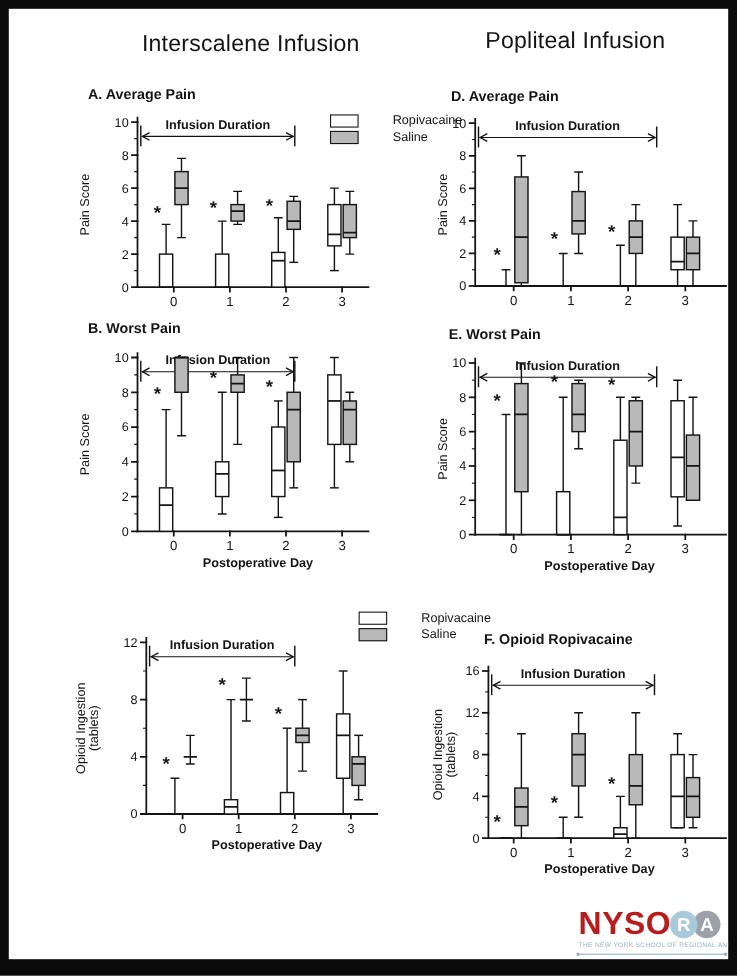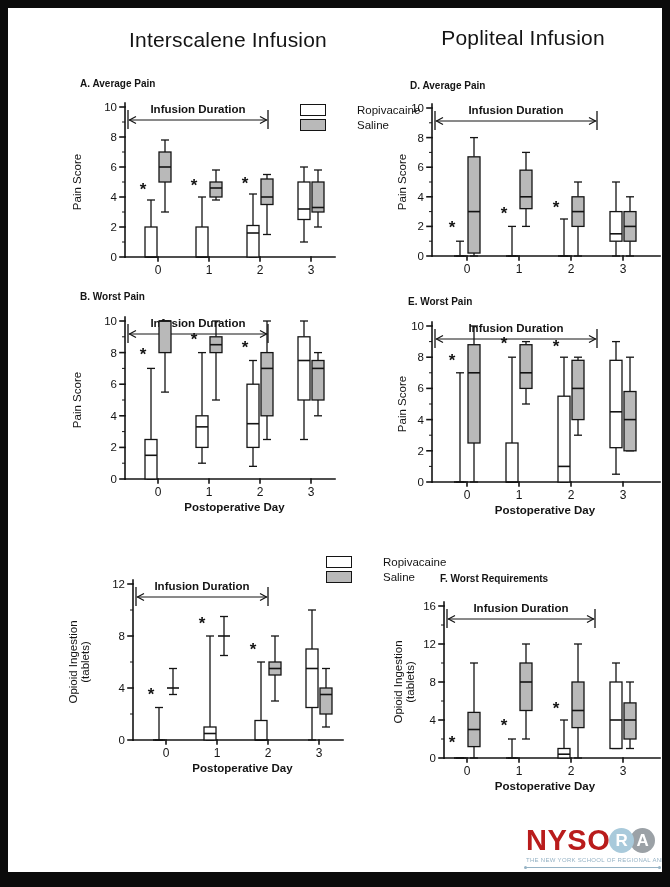--- a/index.html
+++ b/index.html
@@ -5,21 +5,21 @@
   html,body{margin:0;padding:0;}
   body{
     width:670px;height:887px;position:relative;background:#0b0b0b;
     font-family:"Liberation Sans",sans-serif;color:#141414;
   }
   .sheet{position:absolute;left:8px;top:8px;width:654px;height:864px;background:#ffffff;overflow:hidden;}
   .col-title{position:absolute;text-align:center;font-size:21px;font-weight:500;letter-spacing:.2px;}
   #title-left{left:60px;top:20px;width:320px;}
   #title-right{left:390px;top:18px;width:250px;}
   .panel{position:absolute;}
-  .panel-label{font-size:10px;font-weight:bold;margin-bottom:2px;white-space:nowrap;}
+  .panel-label{font-size:13px;font-weight:bold;margin-bottom:2px;white-space:nowrap;}
   #panel-A{left:60px;top:70px;}  #panel-A .panel-label{margin-left:12px;}
   #panel-B{left:60px;top:283px;} #panel-B .panel-label{margin-left:12px;}
   #panel-C{left:60px;top:553px;} #panel-C .panel-label{margin-left:27px;}
   #panel-D{left:385px;top:72px;} #panel-D .panel-label{margin-left:17px;}
   #panel-E{left:385px;top:288px;}#panel-E .panel-label{margin-left:15px;}
   #panel-F{left:385px;top:565px;}#panel-F .panel-label{margin-left:47px;}
   svg.plot{display:block;overflow:visible;}
   svg.plot text{fill:#141414;font-family:"Liberation Sans",sans-serif;}
   .legend{position:absolute;}
   #legend-1{left:292px;top:96px;}
@@ -584,21 +584,21 @@
           <line x1="233" y1="48.19999999999999" x2="241" y2="48.19999999999999" stroke="#141414" stroke-width="1.3"></line>
           <line x1="233" y1="141.8" x2="241" y2="141.8" stroke="#141414" stroke-width="1.3"></line>
           <rect x="231" y="82.52000000000001" width="12" height="59.28" fill="#b9b9b9" stroke="#141414" stroke-width="1.3"></rect>
           <line x1="231" y1="110.6" x2="243" y2="110.6" stroke="#141414" stroke-width="1.6"></line>
         </g>
         <text x="152" y="205" text-anchor="middle" font-size="11.5" font-weight="600">Postoperative Day</text>
       </svg>
   </div>
 
   <div class="panel" id="panel-F">
-    <div class="panel-label">F. Worst Requirements</div>
+    <div class="panel-label">F. Opioid Ropivacaine</div>
     <svg class="plot" width="269" height="210">
         <line x1="51" y1="16" x2="51" y2="172" stroke="#141414" stroke-width="1.6" stroke-linecap="square"></line>
         <line x1="51" y1="172" x2="267" y2="172" stroke="#141414" stroke-width="1.6" stroke-linecap="square"></line>
         <line x1="46" y1="172" x2="51" y2="172" stroke="#141414" stroke-width="1.6" stroke-linecap="square"></line>
         <text x="43" y="176" text-anchor="end" font-size="11.5">0</text>
         <line x1="48" y1="153" x2="51" y2="153" stroke="#141414" stroke-width="1"></line>
         <line x1="46" y1="134" x2="51" y2="134" stroke="#141414" stroke-width="1.6" stroke-linecap="square"></line>
         <text x="43" y="138" text-anchor="end" font-size="11.5">4</text>
         <line x1="48" y1="115" x2="51" y2="115" stroke="#141414" stroke-width="1"></line>
         <line x1="46" y1="96" x2="51" y2="96" stroke="#141414" stroke-width="1.6" stroke-linecap="square"></line>

